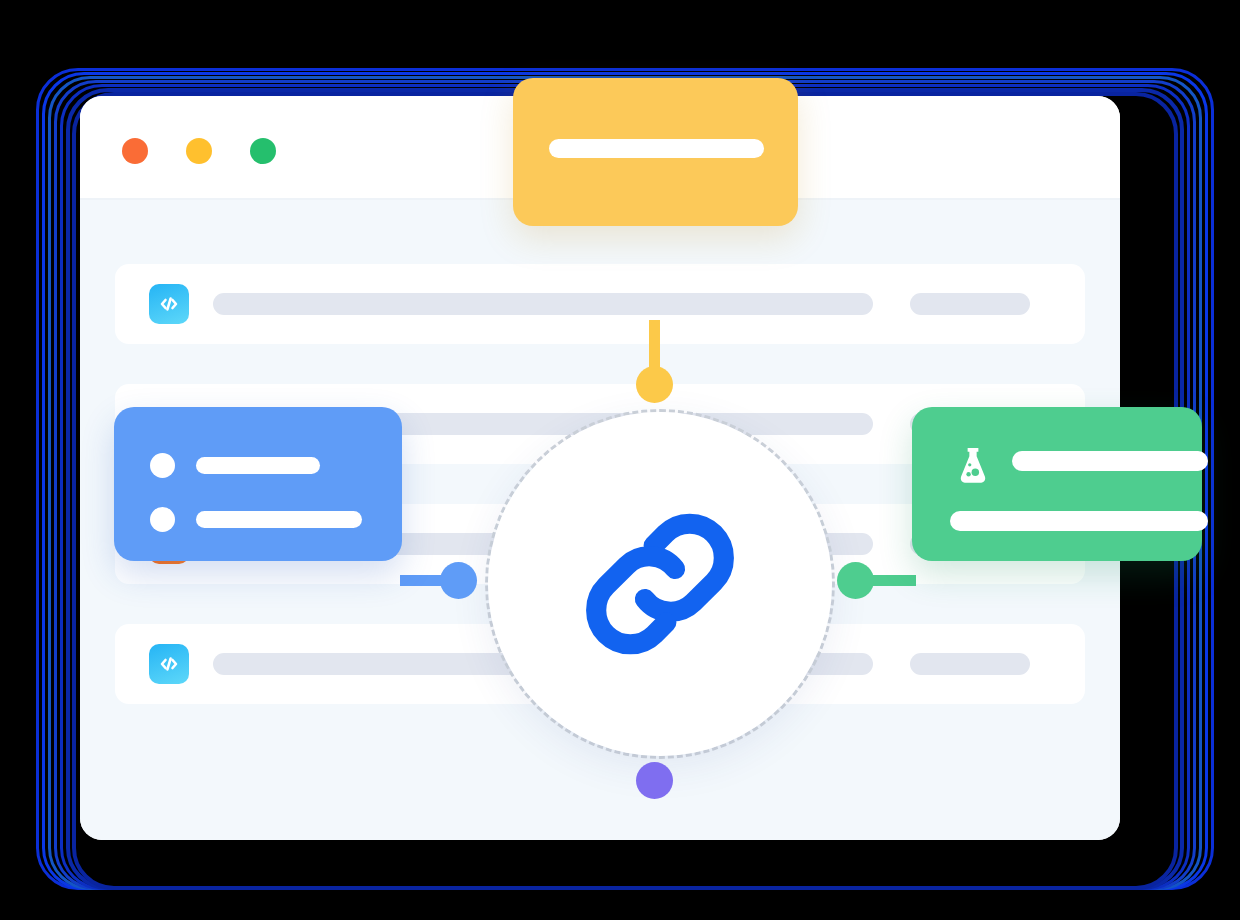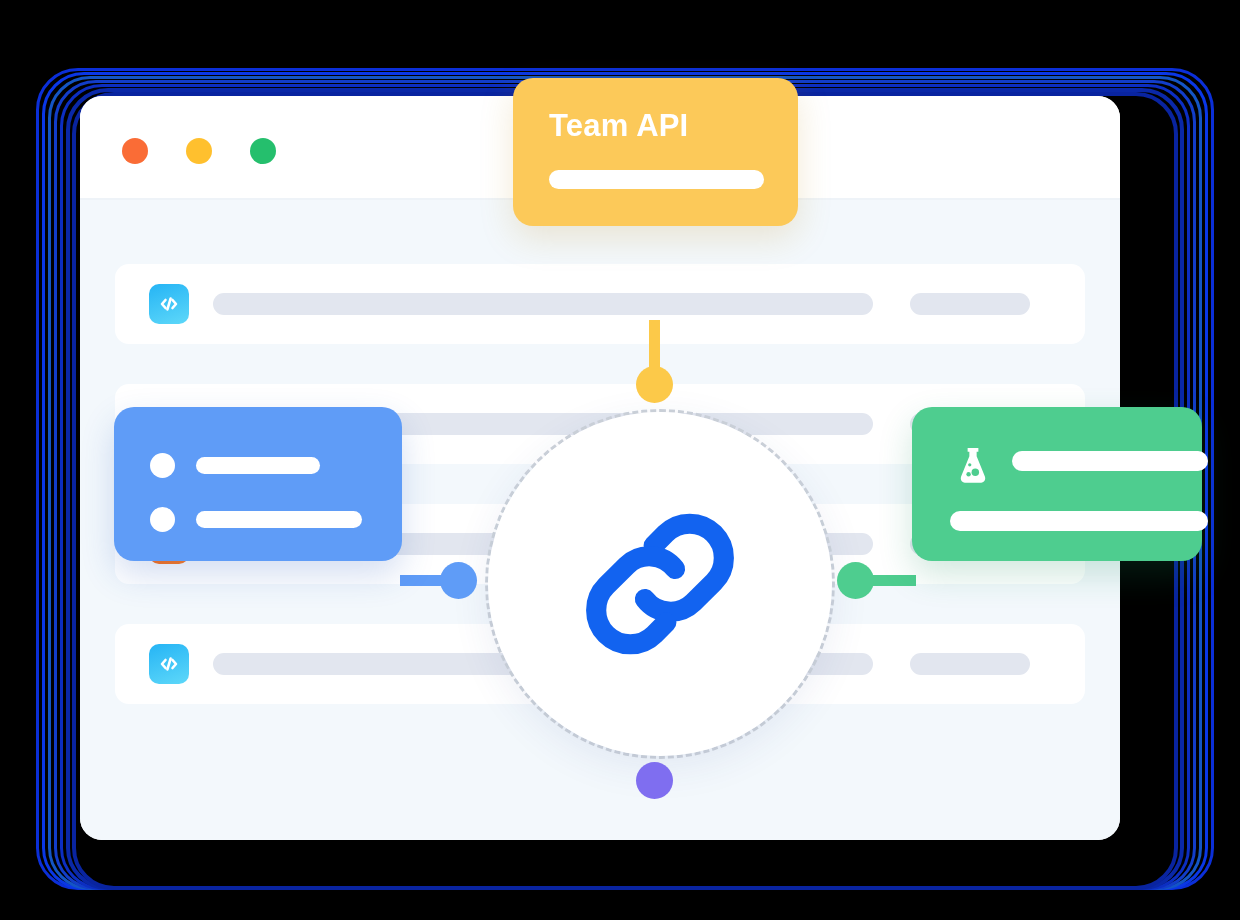--- a/index.html
+++ b/index.html
@@ -261,17 +261,16 @@
       <path d="M9.2 2.6h5.6v1.9h-0.9v2.4l4.3 10.6c0.6 1.6-0.4 3.2-2 3.2H7.8c-1.6 0-2.6-1.6-2-3.2l4.3-10.6V4.5H9.2z" fill="#ffffff"></path>
       <circle cx="10.3" cy="11.4" r="0.85" fill="#4ecd8f"></circle>
       <circle cx="13.2" cy="15.3" r="1.95" fill="#4ecd8f"></circle>
       <circle cx="9.7" cy="16.3" r="1.15" fill="#4ecd8f"></circle>
     </svg>
     <div class="gline gline-1"></div>
     <div class="gline gline-2"></div>
   </div>
 
   <div id="card-yellow" class="fcard">
-    <div class="title">Team API</div>
     <div class="pill"></div>
   </div>
 
 </div>
 
 </body></html>

